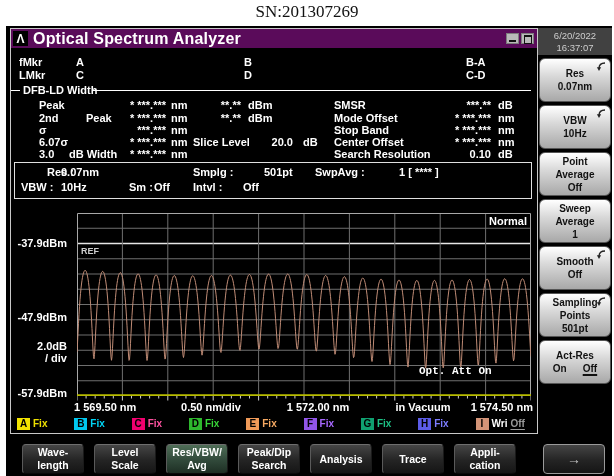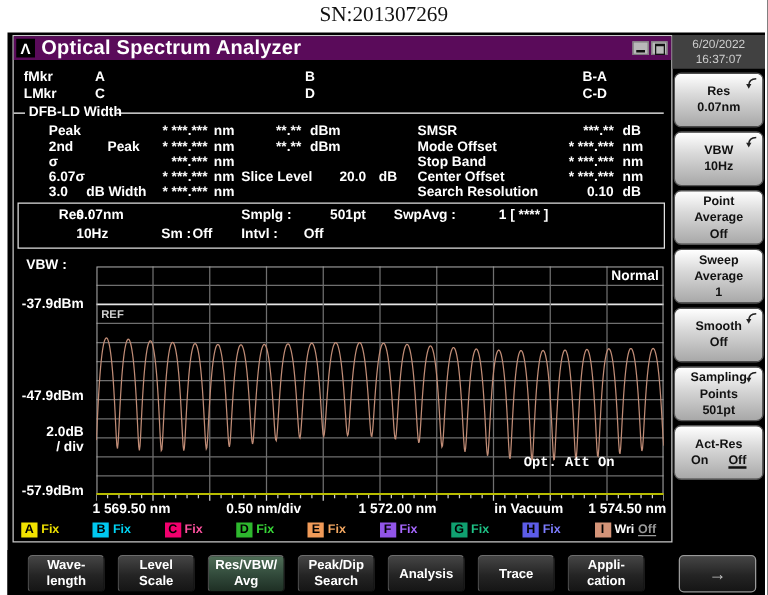--- a/index.html
+++ b/index.html
@@ -44,21 +44,21 @@
   .p-v2{left:190px;width:40px;text-align:right;} .p-u2{left:237px;}
   .p-sl{left:182px;} .p-sv{left:252px;width:30px;text-align:right;} .p-su{left:292px;}
   .p-rn{left:303px;margin-left:20px;} .p-rv{left:398px;width:82px;text-align:right;} .p-ru{left:487px;}
 
   
   #status-box{left:3px;top:133px;width:518px;height:37px;border:1px solid #e0e0e0;box-sizing:border-box;}
   .st-row{left:0;width:516px;height:13px;}
   .s-res{left:18px;padding-left:14px;} .s-resv{left:46px;}
   .s-smp{left:178px;} .s-smpv{left:249px;}
   .s-swp{left:300px;} .s-swpv{left:384px;}
-  .s-vbw{left:6px;margin-top:25px;} .s-vbwv{left:46px;}
+  .s-vbw{left:6px;} .s-vbwv{left:46px;}
   .s-sm{left:114px;} .s-smv{left:139px;}
   .s-int{left:178px;} .s-intv{left:228px;}
 
   
   #plot-svg{left:66px;top:184px;}
   .ylab{left:0;width:56px;text-align:right;}
   #ref-label{left:70px;top:217px;color:#cfcfcf;font-size:9px;font-weight:bold;}
   #mode-label{left:410px;top:186px;width:106px;text-align:right;}
   #optatt-label{left:408px;top:336px;width:116px;text-align:left;font-family:Liberation Mono, monospace;}
   .xlab{top:372px;}

